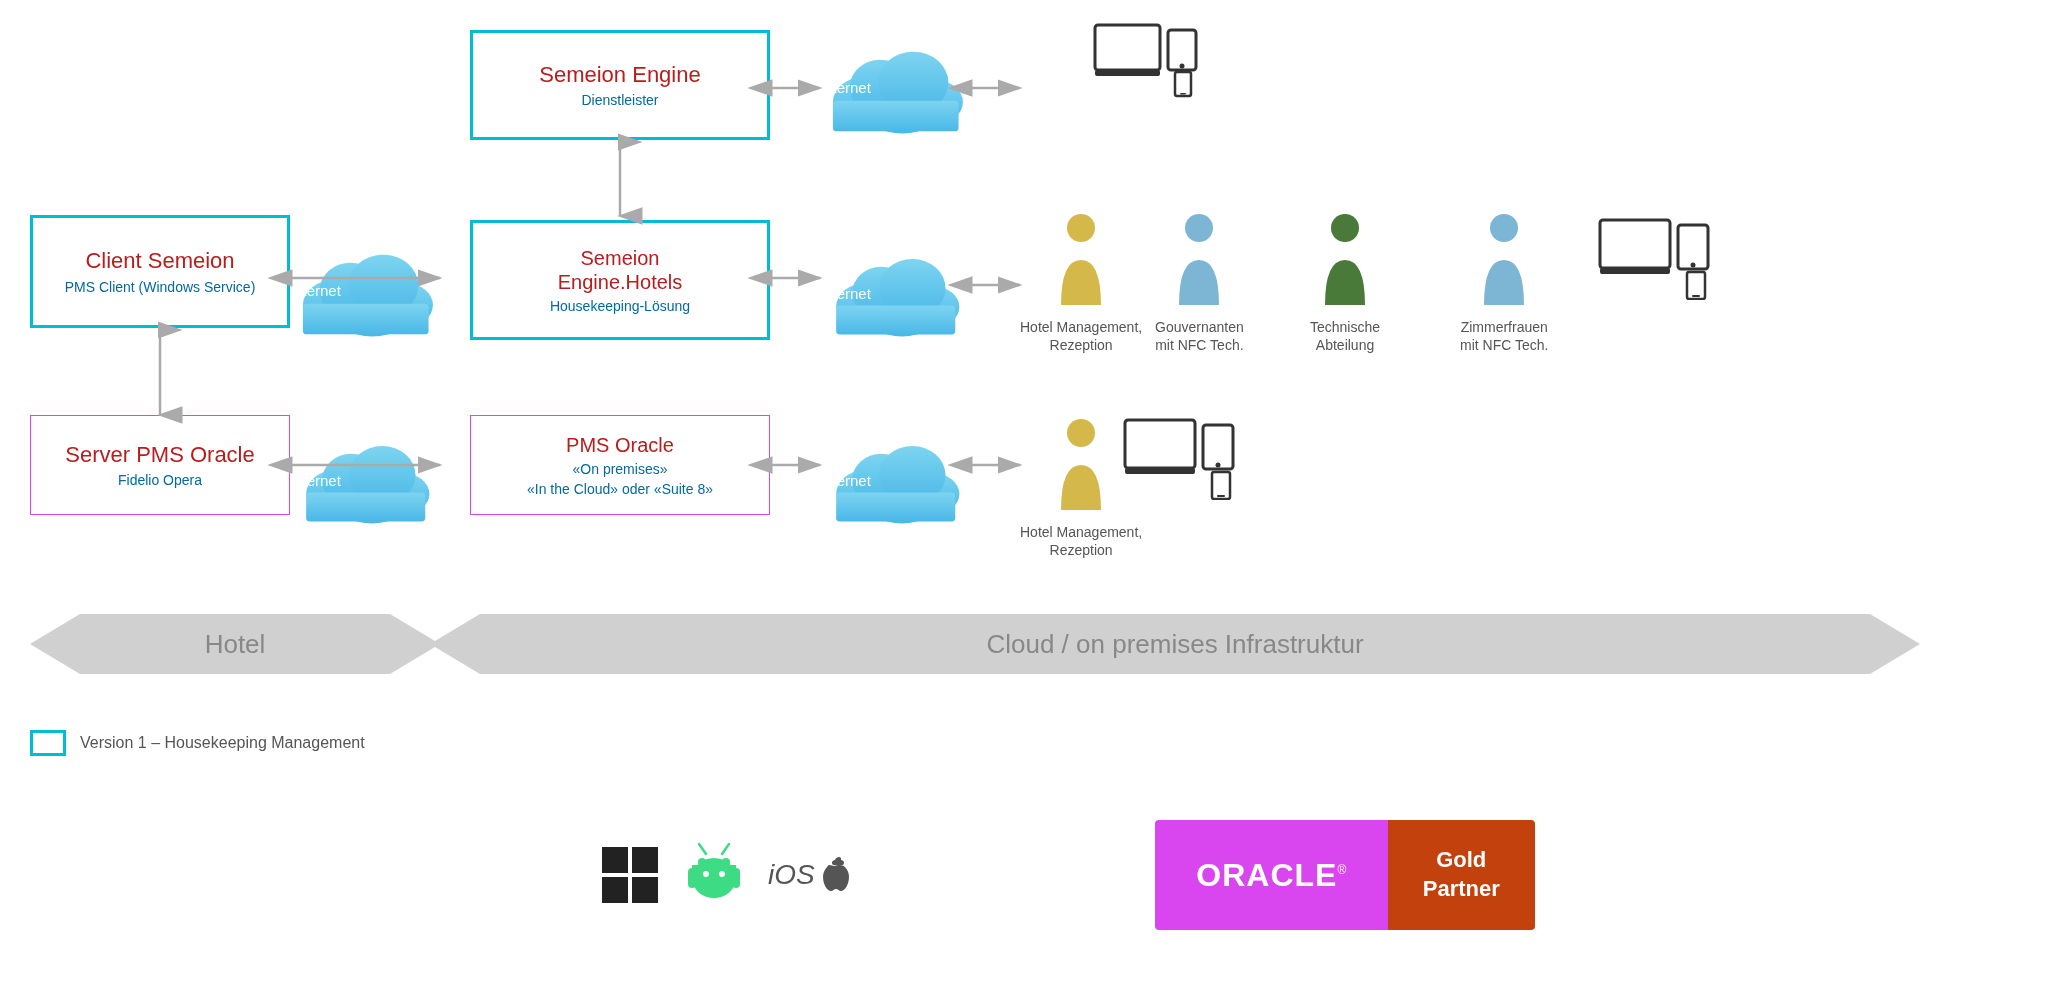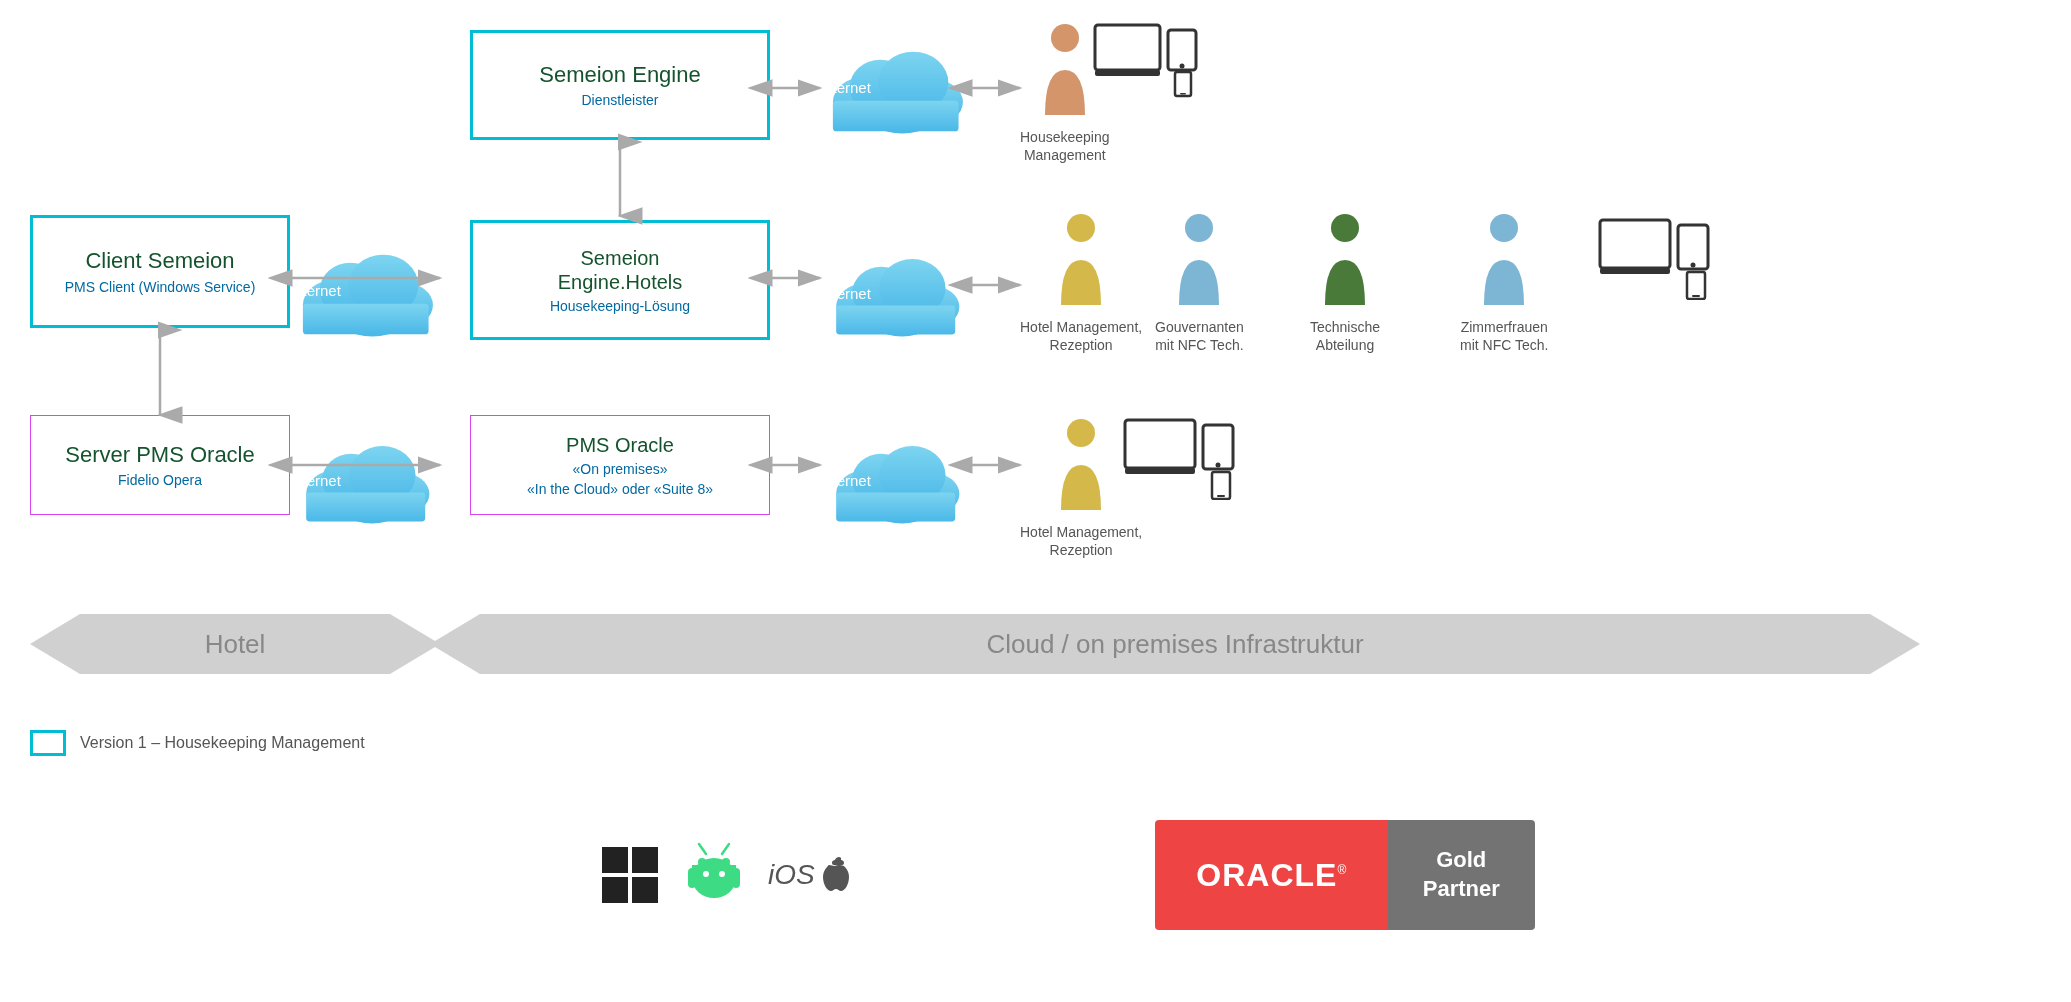--- a/index.html
+++ b/index.html
@@ -36,21 +36,21 @@
       border: 3px solid #00bcd4;
     }
 
     .box.gray-border {
       border: 1px solid #d946ef;
     }
 
     .box-title {
       font-size: 22px;
       font-weight: 300;
-      color: #14532d;
+      color: #b91c1c;
       line-height: 1.2;
     }
 
     .box-subtitle {
       font-size: 14px;
       color: #0369a1;
       margin-top: 4px;
     }
 
     
@@ -293,27 +293,20 @@
 
     <line x1="770" y1="465" x2="820" y2="465" stroke="#aaa" stroke-width="2.5" marker-end="url(#arrowhead-r)" marker-start="url(#arrowhead-l)"></line>
 
     <line x1="970" y1="88" x2="1020" y2="88" stroke="#aaa" stroke-width="2.5" marker-end="url(#arrowhead-r)" marker-start="url(#arrowhead-l)"></line>
 
     <line x1="970" y1="285" x2="1020" y2="285" stroke="#aaa" stroke-width="2.5" marker-end="url(#arrowhead-r)" marker-start="url(#arrowhead-l)"></line>
 
     <line x1="970" y1="465" x2="1020" y2="465" stroke="#aaa" stroke-width="2.5" marker-end="url(#arrowhead-r)" marker-start="url(#arrowhead-l)"></line>
   </svg>
 
-  <div class="person-icon" style="left:1020px; top:20px;">
-    <svg width="60" height="100" viewBox="0 0 60 100">
-      <circle cx="30" cy="18" r="14" fill="#d4956b"></circle>
-      <path d="M10 95 Q10 50 30 50 Q50 50 50 95Z" fill="#d4956b"></path>
-    </svg>
-    <div class="person-label">Housekeeping<br>Management</div>
-  </div>
 
   <div class="device-icon" style="left:1090px; top:20px;">
     <svg width="110" height="80" viewBox="0 0 110 80">
 
       <rect x="5" y="5" width="65" height="45" rx="3" fill="none" stroke="#333" stroke-width="3"></rect>
       <rect x="5" y="50" width="65" height="6" rx="2" fill="#333"></rect>
 
       <rect x="78" y="10" width="28" height="40" rx="3" fill="none" stroke="#333" stroke-width="3"></rect>
       <circle cx="92" cy="46" r="2.5" fill="#333"></circle>
 
@@ -442,24 +435,24 @@
 
       <svg width="30" height="36" viewBox="0 0 30 36">
         <path d="M20 3 C20 3 21 0 18 0 C15 0 14 3 14 3 C14 3 11 3 11 6 C11 8 13 8 13 8 L21 8 C21 8 23 8 23 6 C23 3 20 3 20 3Z" fill="#555"></path>
         <path d="M6 10 C3 13 2 17 2 20 C2 27 6 34 10 34 C12 34 13 32 15 32 C17 32 18 34 20 34 C24 34 28 27 28 20 C28 17 27 13 24 10 C22 8 19 8 17 8 C16 8 14 9 13 9 C12 9 10 8 8 8 C7 8 7 9 6 10Z" fill="#555"></path>
       </svg>
     </div>
   </div>
 
   <div class="oracle-badge" style="left:1155px; top:820px; width:380px; height:110px;">
 
-    <div style="background:#ef4444;flex:2;display:flex;align-items:center;justify-content:center;padding:0 20px;">
+    <div style="background:#d946ef;flex:2;display:flex;align-items:center;justify-content:center;padding:0 20px;">
       <span style="font-size:32px;font-weight:900;color:white;font-family:Arial,sans-serif;letter-spacing:1px;">ORACLE</span>
 
       <sup style="font-size:12px;color:white;margin-top:-10px;">®</sup>
     </div>
 
-    <div style="background:#737373;flex:1.2;display:flex;align-items:center;justify-content:center;padding:0 16px;">
+    <div style="background:#c2410c;flex:1.2;display:flex;align-items:center;justify-content:center;padding:0 16px;">
       <span style="font-size:22px;font-weight:700;color:white;font-family:Arial,sans-serif;text-align:center;line-height:1.3;">Gold<br>Partner</span>
     </div>
   </div>
 
 </div>
 
 </body></html>

